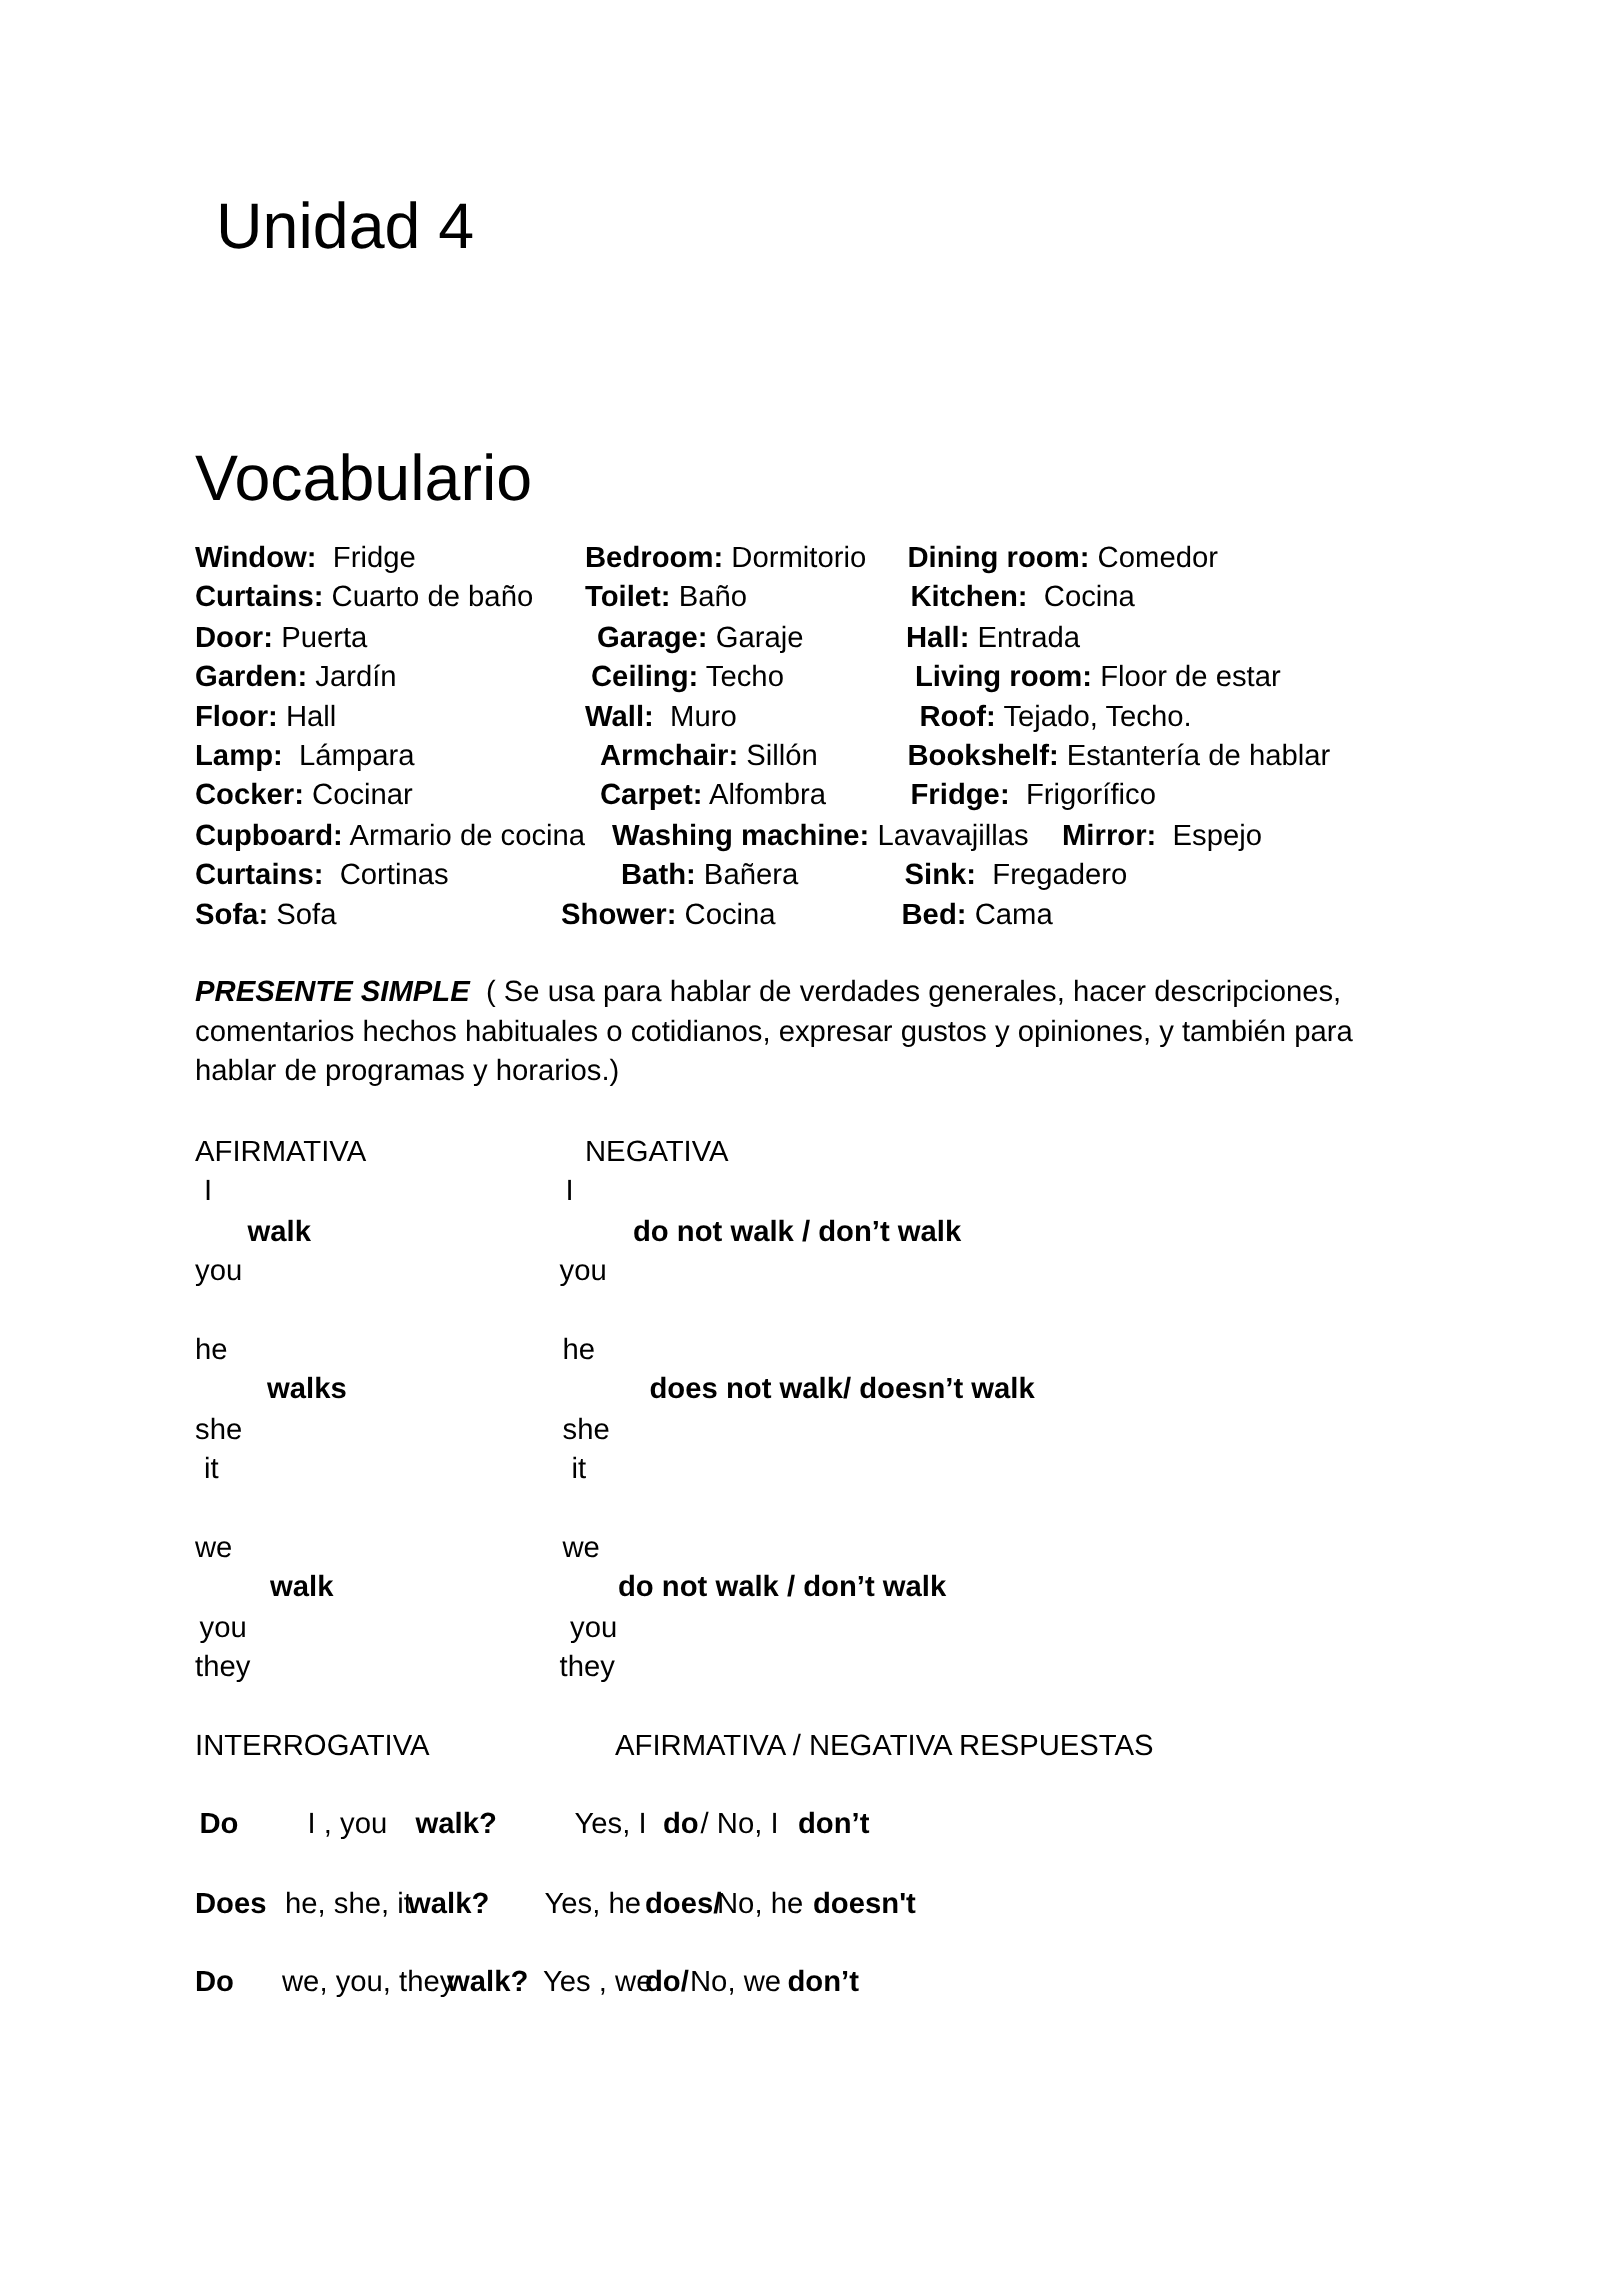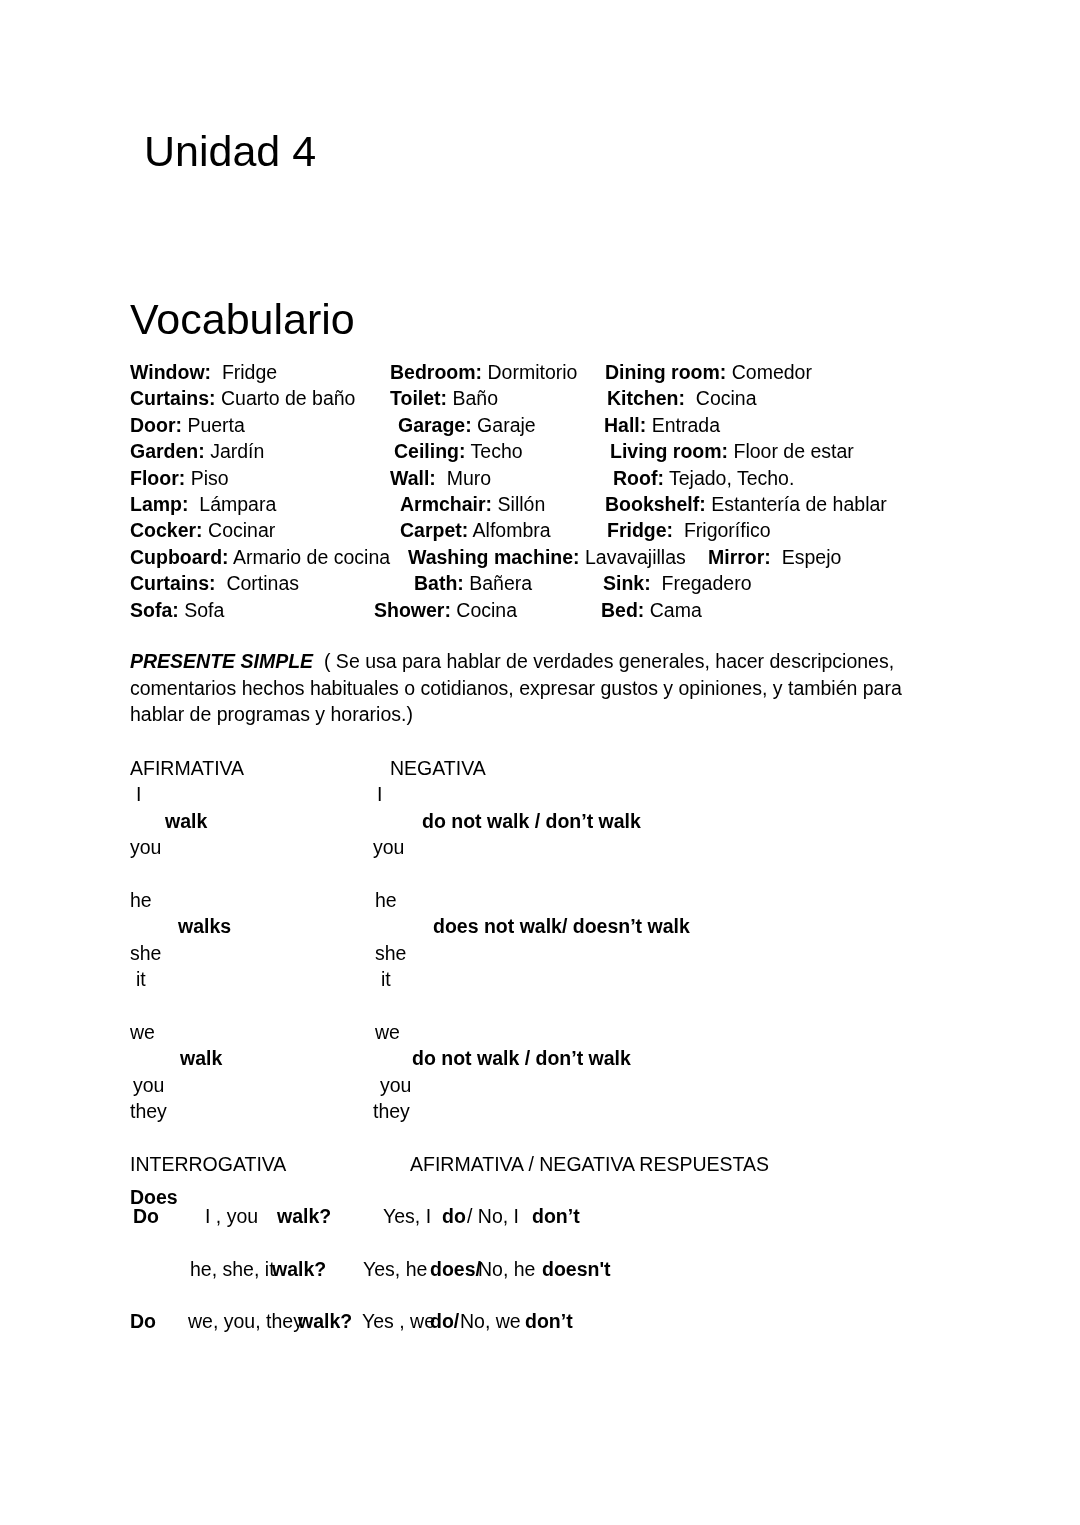--- a/index.html
+++ b/index.html
@@ -28,21 +28,21 @@
   <span class="t" style="left:607px;top:385px"><b>Kitchen:</b><span>  Cocina</span></span>
 
   <span class="t" style="left:130px;top:412px"><b>Door:</b><span> Puerta</span></span>
   <span class="t" style="left:398px;top:412px"><b>Garage:</b><span> Garaje</span></span>
   <span class="t" style="left:604px;top:412px"><b>Hall:</b><span> Entrada</span></span>
 
   <span class="t" style="left:130px;top:438px"><b>Garden:</b><span> Jardín</span></span>
   <span class="t" style="left:394px;top:438px"><b>Ceiling:</b><span> Techo</span></span>
   <span class="t" style="left:610px;top:438px"><b>Living room:</b><span> Floor de estar</span></span>
 
-  <span class="t" style="left:130px;top:465px"><b>Floor:</b><span> Piso</span></span>
+  <span class="t" style="left:130px;top:465px"><b>Floor:</b><span> Hall</span></span>
   <span class="t" style="left:390px;top:465px"><b>Wall:</b><span>  Muro</span></span>
   <span class="t" style="left:613px;top:465px"><b>Roof:</b><span> Tejado, Techo.</span></span>
 
   <span class="t" style="left:130px;top:491px"><b>Lamp:</b><span>  Lámpara</span></span>
   <span class="t" style="left:400px;top:491px"><b>Armchair:</b><span> Sillón</span></span>
   <span class="t" style="left:605px;top:491px"><b>Bookshelf:</b><span> Estantería de hablar</span></span>
 
   <span class="t" style="left:130px;top:517px"><b>Cocker:</b><span> Cocinar</span></span>
   <span class="t" style="left:400px;top:517px"><b>Carpet:</b><span> Alfombra</span></span>
   <span class="t" style="left:607px;top:517px"><b>Fridge:</b><span>  Frigorífico</span></span>
@@ -93,21 +93,21 @@
   <span class="t" style="left:410px;top:1151px">AFIRMATIVA / NEGATIVA RESPUESTAS</span>
 
   <span class="t b" style="left:133px;top:1203px">Do</span>
   <span class="t" style="left:205px;top:1203px">I , you</span>
   <span class="t b" style="left:277px;top:1203px">walk?</span>
   <span class="t" style="left:383px;top:1203px">Yes, I</span>
   <span class="t b" style="left:442px;top:1203px">do</span>
   <span class="t" style="left:467px;top:1203px">/ No, I</span>
   <span class="t b" style="left:532px;top:1203px">don’t</span>
 
-  <span class="t b" style="left:130px;top:1184px">Does</span>
+  <span class="t b" style="left:130px;top:1256px">Does</span>
   <span class="t" style="left:190px;top:1256px">he, she, it</span>
   <span class="t b" style="left:272px;top:1256px">walk?</span>
   <span class="t" style="left:363px;top:1256px">Yes, he</span>
   <span class="t b" style="left:430px;top:1256px">does/</span>
   <span class="t" style="left:478px;top:1256px">No, he</span>
   <span class="t b" style="left:542px;top:1256px">doesn't</span>
 
   <span class="t b" style="left:130px;top:1308px">Do</span>
   <span class="t" style="left:188px;top:1308px">we, you, they</span>
   <span class="t b" style="left:298px;top:1308px">walk?</span>

